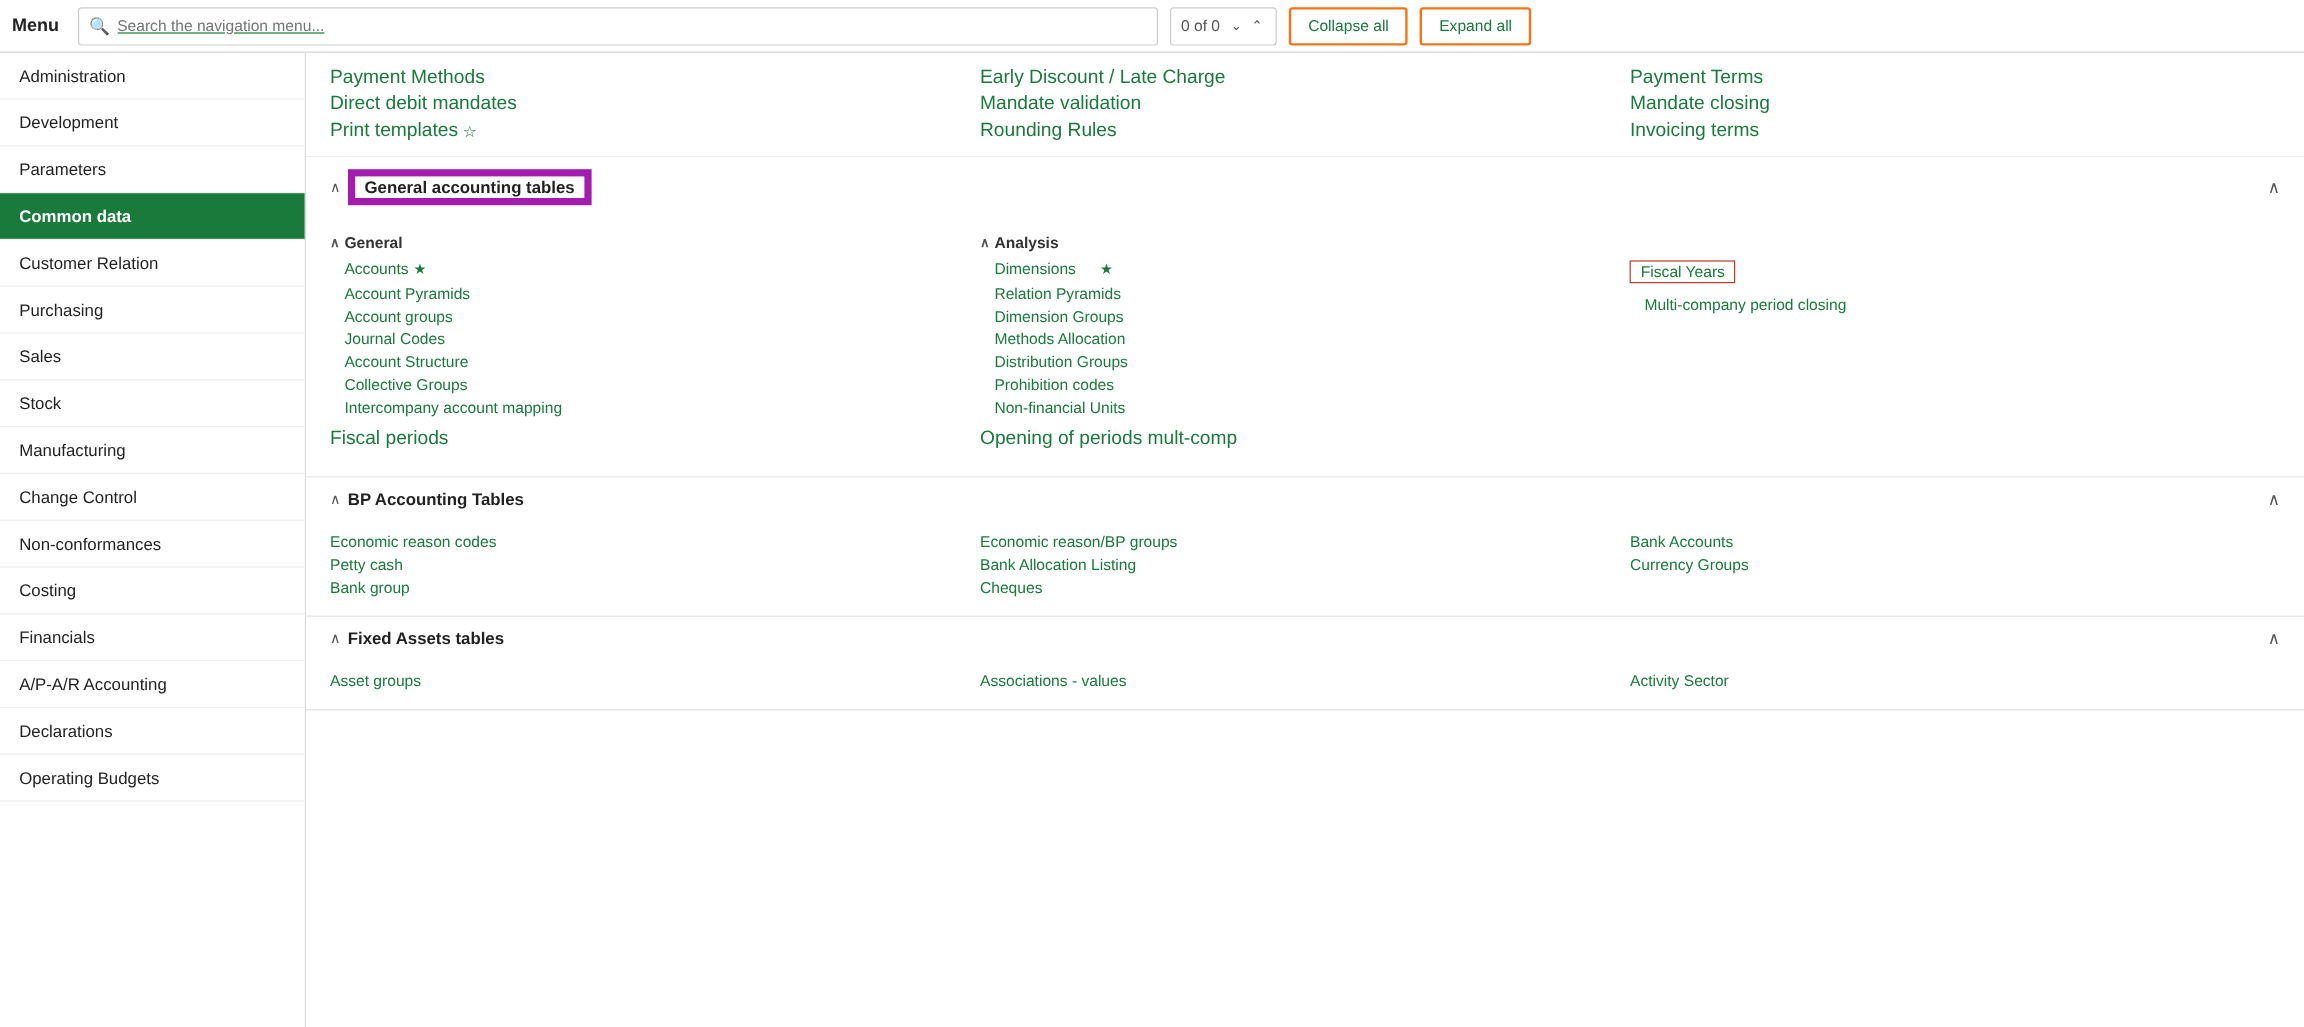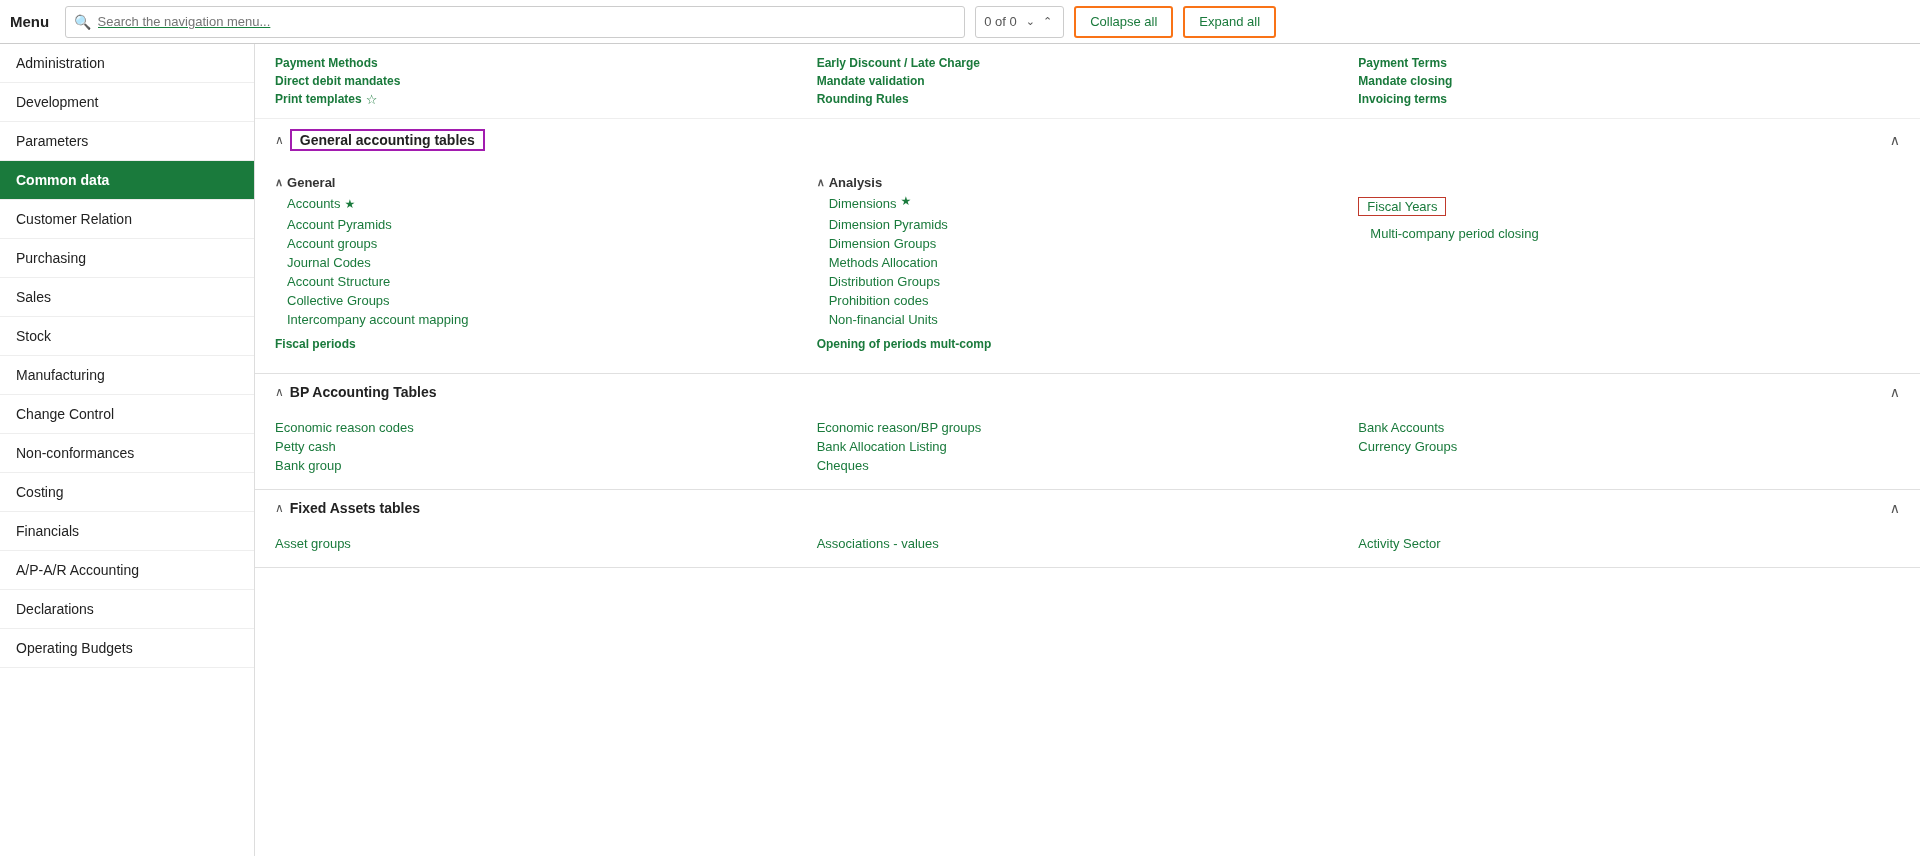--- a/index.html
+++ b/index.html
@@ -191,40 +191,39 @@
     .star-icon {
       color: #1a7a3c;
       font-size: 12px;
     }
 
     
     .top-link {
       display: block;
       padding: 2px 0;
       color: #1a7a3c;
-      font-size: 12px;
+      font-size: 16px;
       cursor: pointer;
       text-decoration: none;
-      font-weight: bold;
     }
 
     
     .top-links-row {
       display: grid;
       grid-template-columns: 1fr 1fr 1fr;
       padding: 6px 20px;
       border-bottom: 1px solid #eee;
     }
 
     .content::-webkit-scrollbar { width: 8px; }
     .content::-webkit-scrollbar-thumb { background: #ccc; border-radius: 3px; }
 
     
     .section-title-outlined {
-      border: 2px solid #a21caf;
+      border: 6px solid #a21caf;
       padding: 1px 8px;
       font-size: 14px;
       font-weight: bold;
       color: #222;
     }
   </style>
 </head>
 <body>
 
 <div class="top-bar">
@@ -315,25 +314,25 @@
           <a class="nav-link">Collective Groups</a>
           <a class="nav-link">Intercompany account mapping</a>
           <a class="top-link" style="padding-top:8px;">Fiscal periods</a>
         </div>
 
         <div class="col subsection">
           <div class="subsection-header">
             <span class="subsection-chevron">∧</span>
             <span>Analysis</span>
           </div>
-          <span style="display:flex;gap:4px;padding-left:12px;padding-bottom:2px;">
+          <span style="display:flex;align-items:center;gap:20px;padding-left:12px;padding-bottom:2px;">
             <a class="nav-link" style="padding-left:0;">Dimensions</a>
             <span class="star-icon">★</span>
           </span>
-          <a class="nav-link">Dimension Pyramids</a>
+          <a class="nav-link">Relation Pyramids</a>
           <a class="nav-link">Dimension Groups</a>
           <a class="nav-link">Methods Allocation</a>
           <a class="nav-link">Distribution Groups</a>
           <a class="nav-link">Prohibition codes</a>
           <a class="nav-link">Non-financial Units</a>
           <a class="top-link" style="padding-top:8px;">Opening of periods mult-comp</a>
         </div>
 
         <div class="col">
           <div style="height:28px;"></div>

